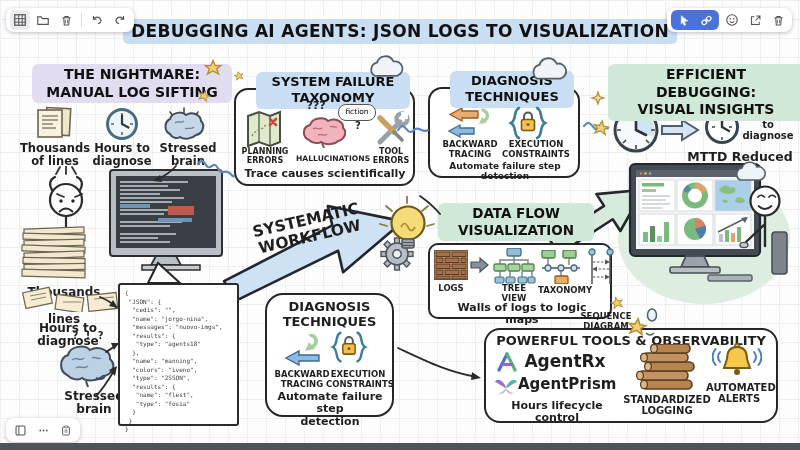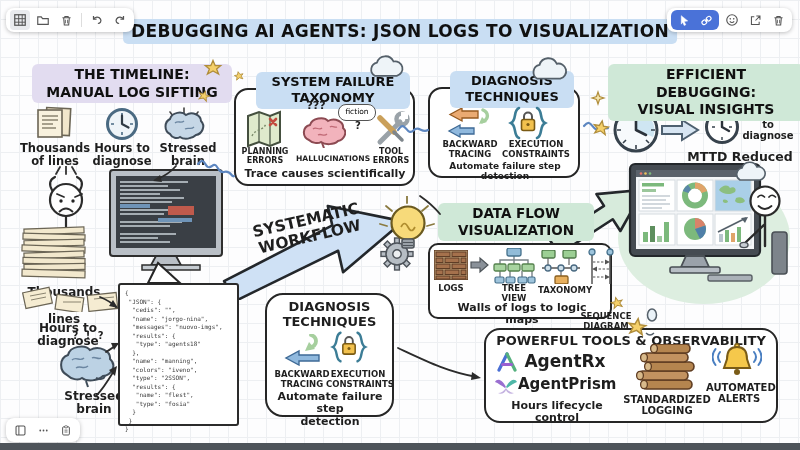--- a/index.html
+++ b/index.html
@@ -119,21 +119,21 @@
         <svg width="12" height="13" viewBox="0 0 16 16">
           <rect x="3.5" y="3" width="9" height="11" rx="1.5" fill="none" stroke="#555" stroke-width="1.3"></rect>
           <rect x="6" y="1.8" width="4" height="2.6" rx="1" fill="#fff" stroke="#555" stroke-width="1.1"></rect>
           <path d="M6 7.5h4M6 10h4" stroke="#555" stroke-width="1.1"></path>
         </svg>
       </div>
   </div>
 
   <div class="hl hl-blue z12" style="left:50%;top:19px;transform:translateX(-50%);font-size:17px;white-space:nowrap;letter-spacing:.3px;border-radius:5px;">DEBUGGING AI AGENTS: JSON LOGS TO VISUALIZATION</div>
 
-  <div class="hl hl-purple z12" style="left:32px;top:64px;width:184px;font-size:14px;">THE TIMELINE:
+  <div class="hl hl-purple z12" style="left:32px;top:64px;width:184px;font-size:14px;">THE NIGHTMARE:
 MANUAL LOG SIFTING</div>
 
   <svg class="abs" style="left:34px;top:106px;" width="40" height="34" viewBox="0 0 40 34">
     <g transform="rotate(3 22 16)">
         <rect x="12" y="2" width="24" height="27" fill="#f1e6cb" stroke="#6b6555" stroke-width="1.6"></rect>
       </g>
     <rect x="4" y="4" width="24" height="27" fill="#f8f1dd" stroke="#6b6555" stroke-width="1.6"></rect>
     <path d="M8 10h16M8 14h16M8 18h11M8 22h14" stroke="#8a8470" stroke-width="1.3"></path>
   </svg>
   <div class="lbl" style="left:18px;top:142px;width:74px;font-size:11.5px;">Thousands

